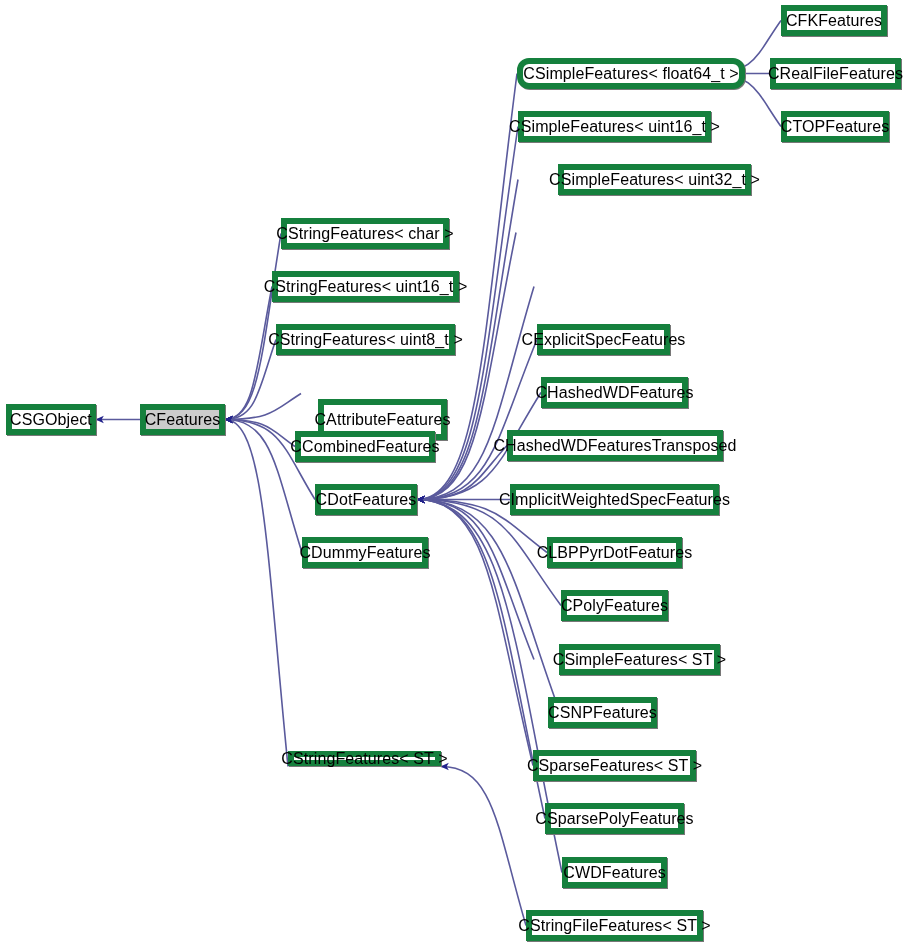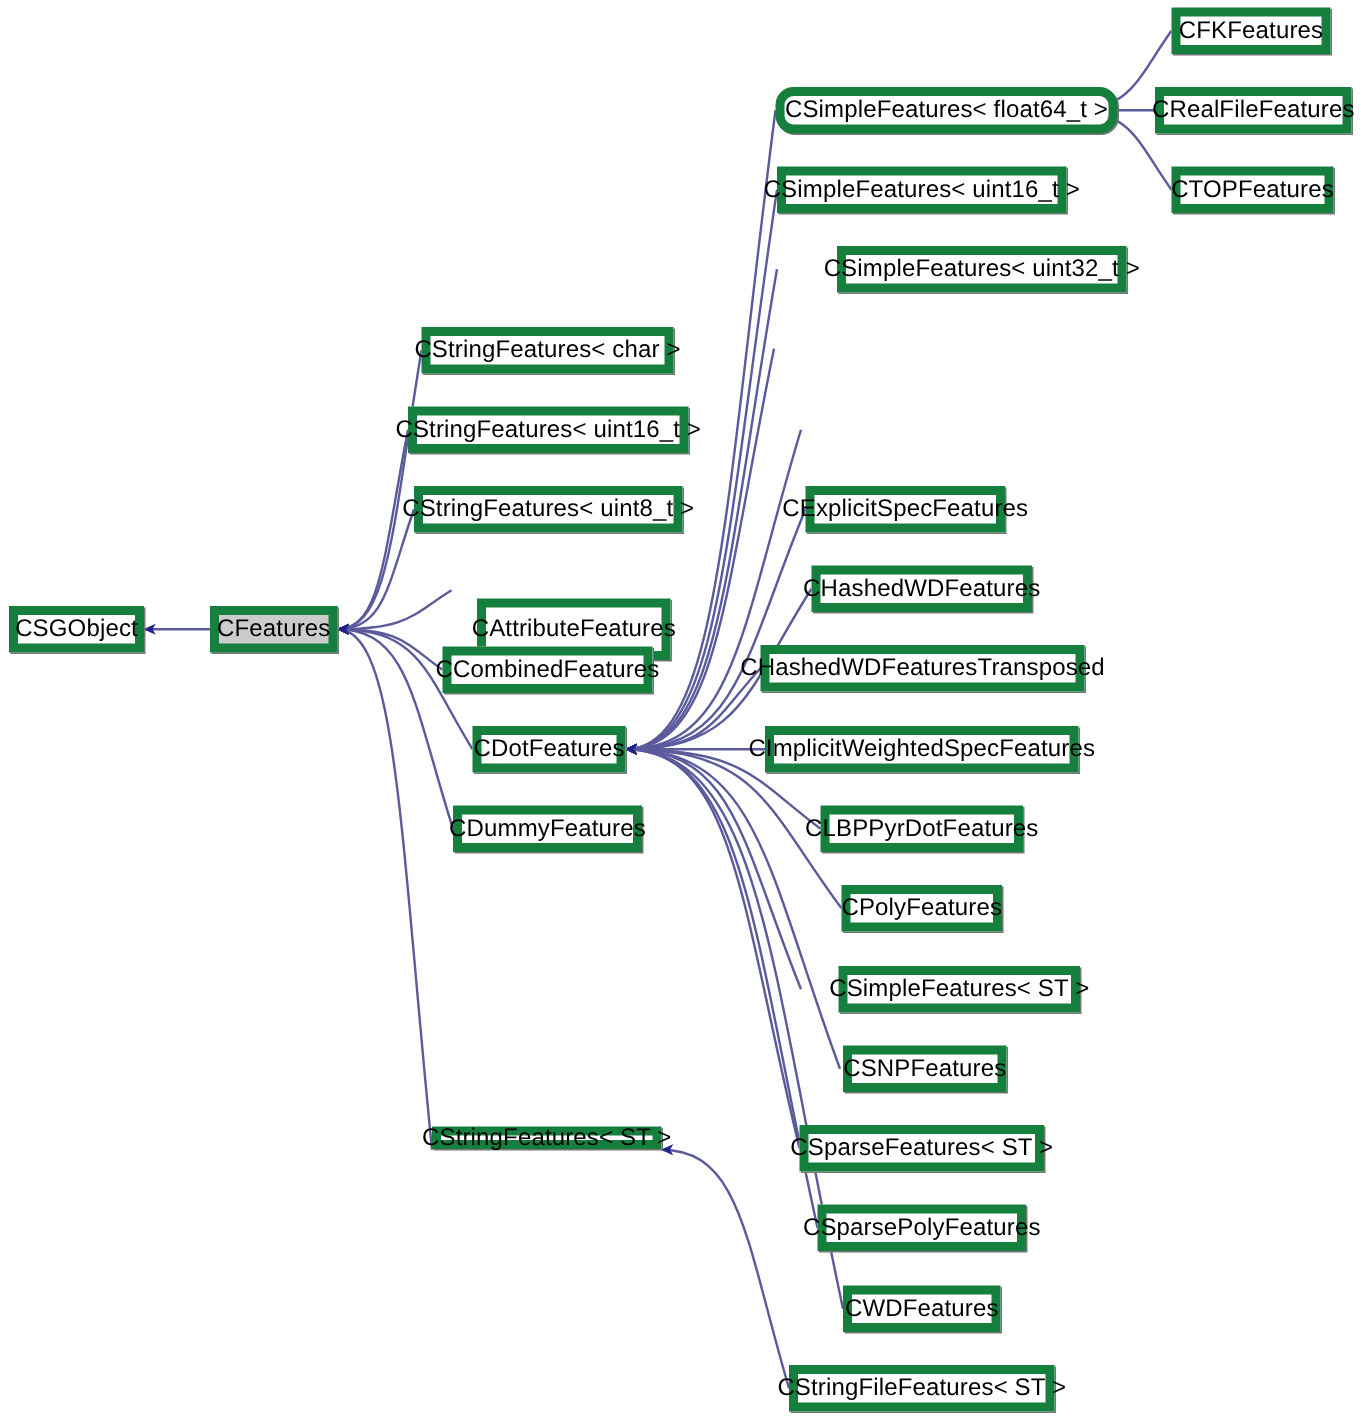--- a/index.html
+++ b/index.html
@@ -97,21 +97,21 @@
     <div class="node" style="left: 517px; top: 58px; width: 228px; height: 31px; border-radius: 12px;">CSimpleFeatures&lt; float64_t &gt;</div>
     <div class="node" style="left: 518px; top: 111px; width: 193px; height: 31px;">CSimpleFeatures&lt; uint16_t &gt;</div>
     <div class="node" style="left: 518px; top: 164px; width: 193px; height: 31px; margin-left: 40px;">CSimpleFeatures&lt; uint32_t &gt;</div>
     <div class="node" style="left: 537px; top: 324px; width: 133px; height: 31px;">CExplicitSpecFeatures</div>
     <div class="node" style="left: 541px; top: 377px; width: 147px; height: 31px;">CHashedWDFeatures</div>
     <div class="node" style="left: 507px; top: 430px; width: 216px; height: 31px;">CHashedWDFeaturesTransposed</div>
     <div class="node" style="left: 510px; top: 484px; width: 209px; height: 31px;">CImplicitWeightedSpecFeatures</div>
     <div class="node" style="left: 547px; top: 537px; width: 135px; height: 31px;">CLBPPyrDotFeatures</div>
     <div class="node" style="left: 561px; top: 590px; width: 107px; height: 31px;">CPolyFeatures</div>
     <div class="node" style="left: 559px; top: 644px; width: 161px; height: 31px;">CSimpleFeatures&lt; ST &gt;</div>
-    <div class="node" style="left: 562px; top: 697px; width: 109px; height: 31px;">CSNPFeatures</div>
+    <div class="node" style="left: 548px; top: 697px; width: 109px; height: 31px;">CSNPFeatures</div>
     <div class="node" style="left: 533px; top: 750px; width: 163px; height: 31px;">CSparseFeatures&lt; ST &gt;</div>
     <div class="node" style="left: 545px; top: 803px; width: 139px; height: 31px;">CSparsePolyFeatures</div>
     <div class="node" style="left: 562px; top: 857px; width: 105px; height: 31px;">CWDFeatures</div>
     <div class="node" style="left: 526px; top: 910px; width: 177px; height: 31px;">CStringFileFeatures&lt; ST &gt;</div>
     <div class="node" style="left: 781px; top: 5px; width: 106px; height: 31px;">CFKFeatures</div>
     <div class="node" style="left: 770px; top: 58px; width: 131px; height: 31px; text-align: right;">CRealFileFeatures</div>
     <div class="node" style="left: 781px; top: 111px; width: 108px; height: 31px;">CTOPFeatures</div>
   </div>
 
 </body></html>

